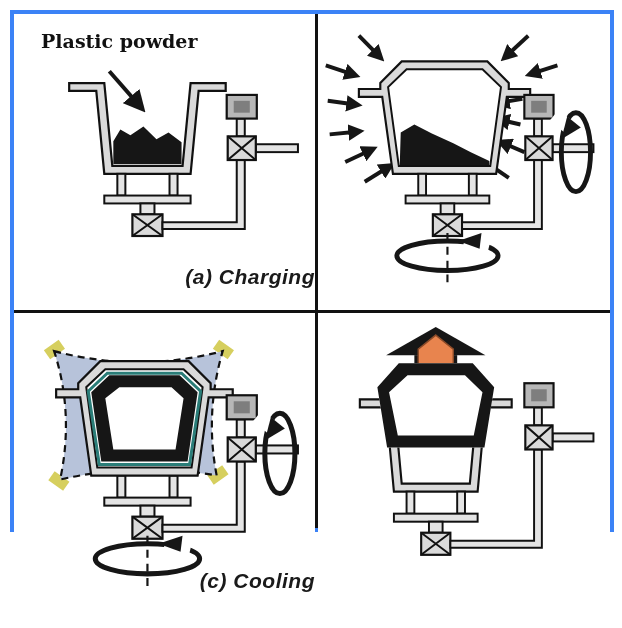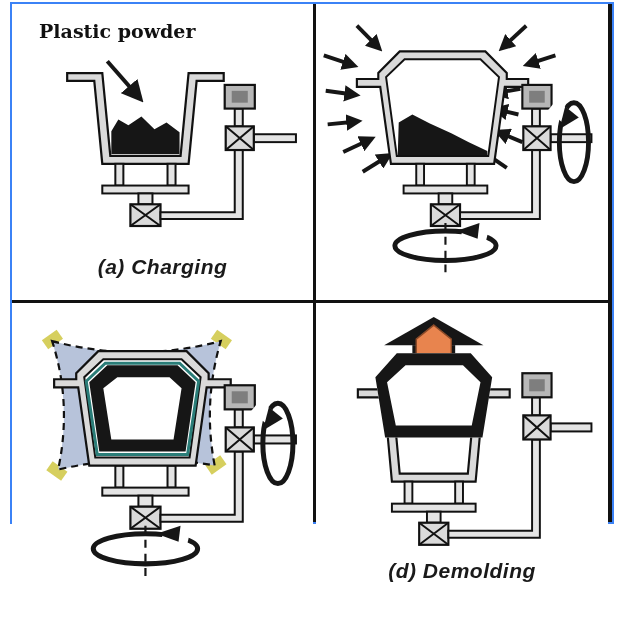--- a/index.html
+++ b/index.html
@@ -1,25 +1,25 @@
 <!DOCTYPE html>
 <html><head>
 <meta charset="utf-8">
 <style>
   html,body{margin:0;padding:0;background:#fff;}
   .stage{position:relative;width:622px;height:628px;background:#fff;
          font-family:"Liberation Sans",sans-serif;}
-  .frame{position:absolute;left:10px;top:2px;width:604px;height:522px;
-         border:2px solid #3b82f6;box-sizing:border-box;}
+  .frame{position:absolute;left:10px;top:10px;width:604px;height:522px;
+         border:4px solid #3b82f6;box-sizing:border-box;}
   .grid{display:grid;width:100%;height:100%;
         grid-template-columns:301px 292px;grid-template-rows:296px 301px;
         gap:3px;background:#111;}
   .cell{position:relative;background:#fff;overflow:hidden;}
   .cell svg{display:block;width:100%;height:100%;}
-  .caption{position:absolute;left:0;right:0;bottom:7%;text-align:center;
+  .caption{position:absolute;left:0;right:0;bottom:7%;text-align:right;
            font-style:italic;font-weight:bold;font-size:21px;color:#1a1a1a;
            letter-spacing:.5px;}
   .powder-label{position:absolute;left:9%;top:5.5%;font-family:"DejaVu Serif","Liberation Serif",serif;
            font-weight:bold;font-size:19px;color:#111;}
   
   .mg{fill:#dadada;stroke:#111;stroke-width:2.2;}
   .mg3{fill:#e4e4e4;stroke:#111;stroke-width:2;}
   .cap{fill:#b7b7b7;stroke:#111;stroke-width:2.2;}
   .smudge{fill:#7e7e7e;stroke:none;}
   .xl{stroke:#111;stroke-width:2;fill:none;}
@@ -211,20 +211,21 @@
         <path class="axis" d="M133,222 V274"></path>
       </g>
       <g>
         <ellipse class="rot" cx="265" cy="140" rx="15" ry="40"></ellipse>
         <g transform="translate(252,110) rotate(40)">
                 <rect x="-12" y="-7" width="24" height="14" fill="#fff"></rect>
               </g>
         <polygon class="blk" points="250,127 256,104 270,115"></polygon>
       </g>
     </svg>
+    <div class="caption">(c) Cooling</div>
    </div>
 
    <div class="cell">
     <svg viewBox="0 0 300 300" preserveAspectRatio="none">
 
       <g>
         <polygon class="blk" points="121,14 172,42 70,42"></polygon>
         <rect class="blk" x="99" y="42" width="44" height="16"></rect>
         <polygon points="121,22 139,36 139,58 103,58 103,36" stroke-width="1.5" stroke="#8a4a28" fill="#e8844e"></polygon>
       </g>
@@ -254,18 +255,17 @@
         <g>
           <rect class="mg" x="213" y="112" width="28" height="24"></rect>
           <path class="xl" d="M213,112 L241,136 M241,112 L213,136"></path>
         </g>
         <g>
           <rect class="cap" x="212" y="70" width="30" height="24"></rect>
           <rect class="smudge" x="219" y="76" width="16" height="12"></rect>
         </g>
       </g>
     </svg>
-    <div class="caption">(d) Demolding</div>
    </div>
 
   </div>
  </div>
 </div>
 
 </body></html>

